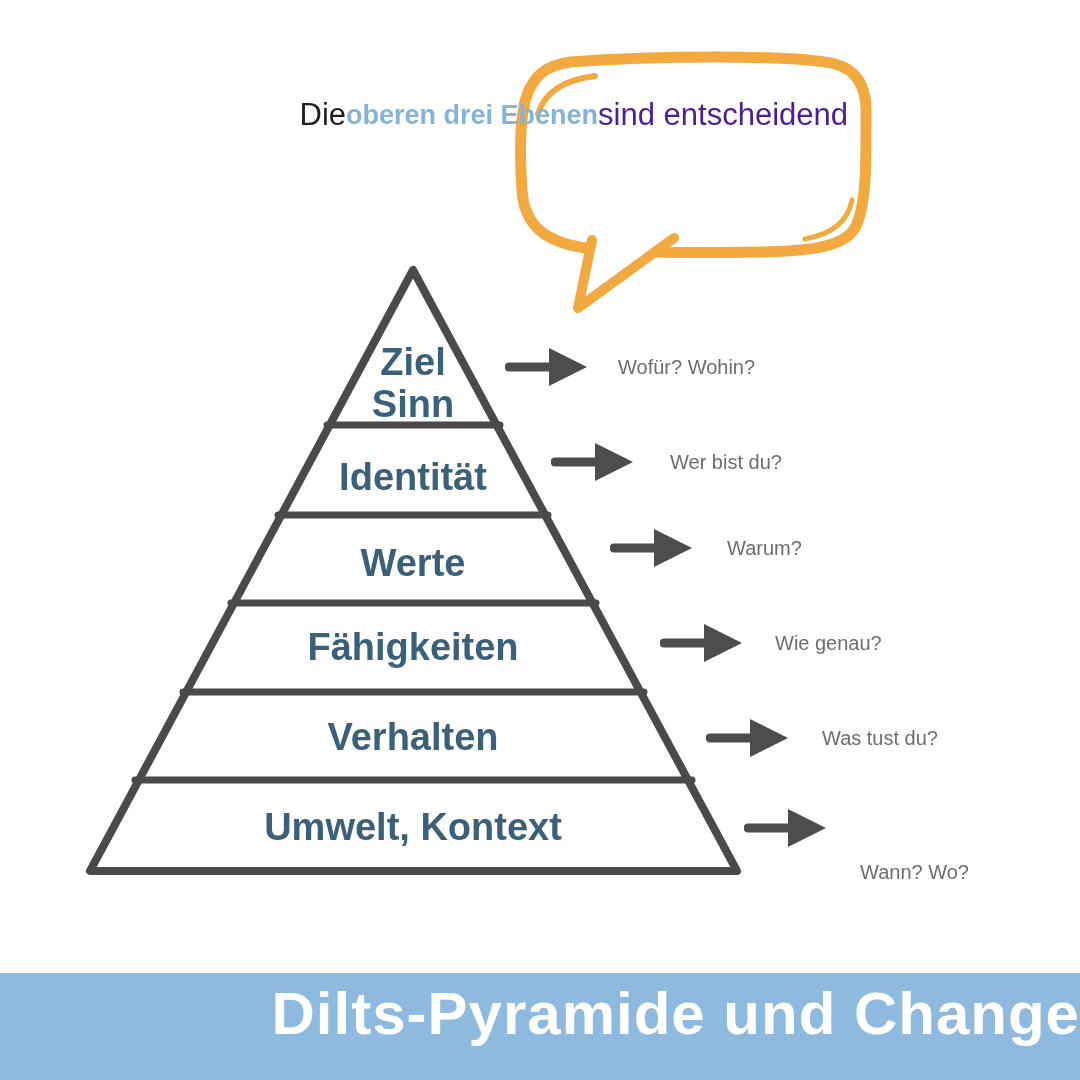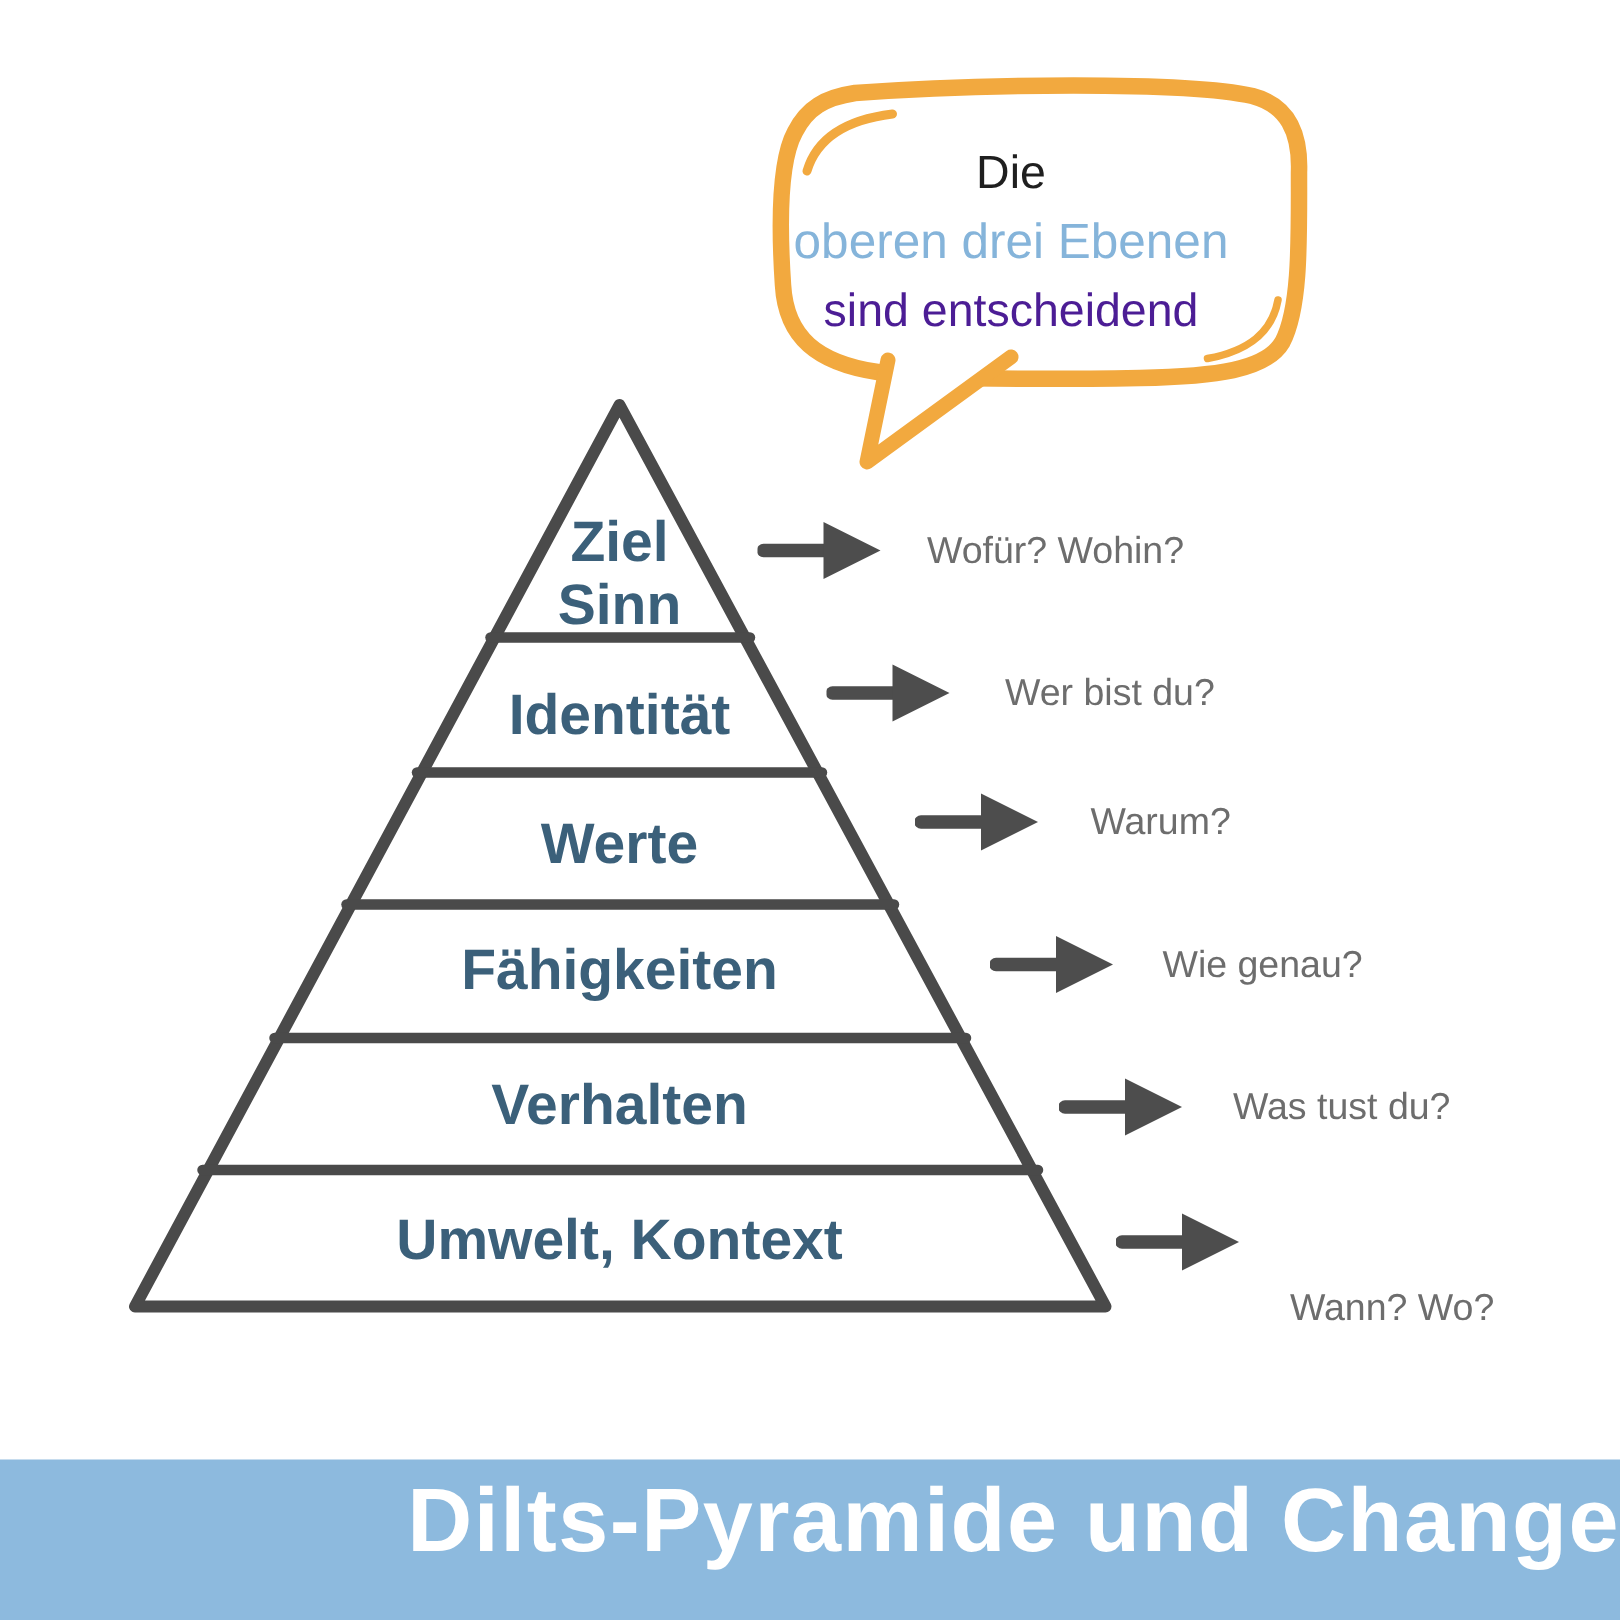--- a/index.html
+++ b/index.html
@@ -5,41 +5,41 @@
   html,body{margin:0;padding:0;background:#ffffff;}
   .canvas{
     position:relative;width:1080px;height:1080px;overflow:hidden;background:#ffffff;
     font-family:"Liberation Sans", sans-serif;
   }
   .abs{position:absolute;}
 
   
   .bubble-svg{left:474px;top:46px;width:400px;height:280px;}
   .bubble-text{
-    left:500px;top:92px;width:348px;display:flex;flex-direction:column;align-items:center;
+    left:500px;top:92px;width:348px;display:flex;flex-direction:row;align-items:center;
     text-align:center;
     justify-content:flex-end;
   }
   .bubble-line{height:46px;line-height:46px;white-space:nowrap;}
   .bubble-line.l1{font-size:31px;color:#1f1f1f;}
-  .bubble-line.l2{font-size:33px;font-weight:400;color:#85B4DA;}
+  .bubble-line.l2{font-size:27px;font-weight:700;color:#85B4DA;}
   .bubble-line.l3{font-size:31px;color:#4c1d95;}
 
   
   .pyramid-svg{left:70px;top:250px;width:690px;height:640px;}
   .level-label{
     left:413px;transform:translateX(-50%);
     font-weight:700;font-size:38px;color:#3B607A;white-space:nowrap;
     height:40px;line-height:40px;
   }
 
   
   .arrow{width:84px;height:44px;}
   .question{
-    font-size:25px;color:#6D6D6D;white-space:nowrap;height:32px;line-height:32px;
+    font-size:20px;color:#6D6D6D;white-space:nowrap;height:32px;line-height:32px;
   }
 
   
   .footer{
     left:0;top:973px;width:1080px;height:107px;background:#8DBADE;
     display:flex;justify-content:flex-end;align-items:flex-start;
   }
   .footer-title{
     margin-top:0;height:80px;line-height:82px;
     font-size:60px;font-weight:700;color:#ffffff;letter-spacing:1px;white-space:nowrap;

